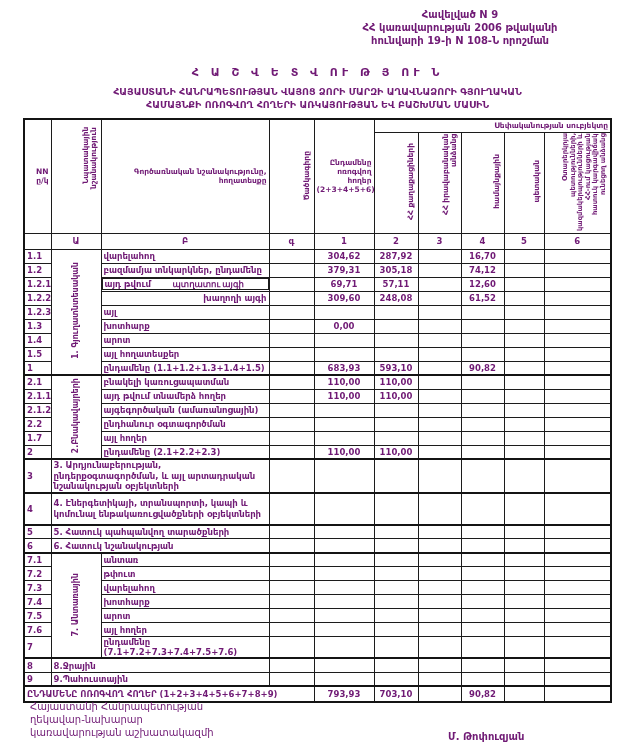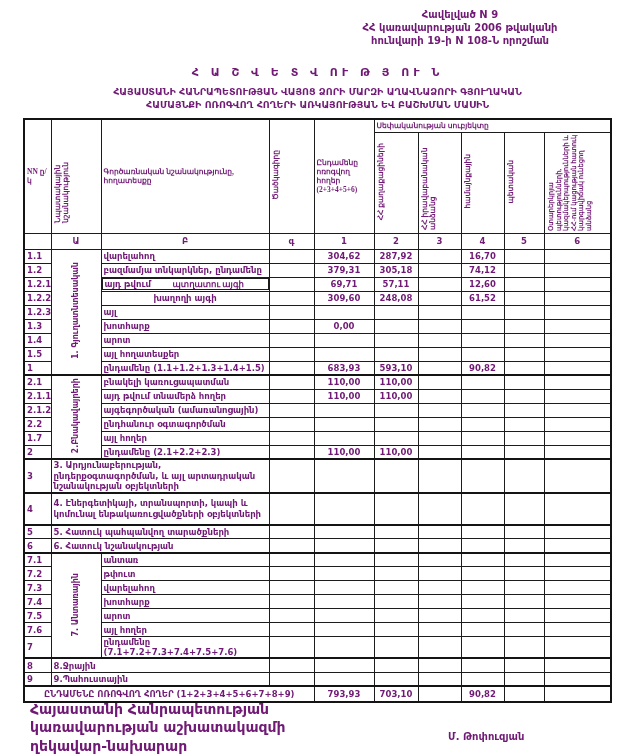--- a/index.html
+++ b/index.html
@@ -17,54 +17,54 @@
 
   table.report {
     position:absolute; top:118px; left:23px; width:587px;
     border-collapse:collapse; table-layout:fixed;
     font-size:8.5px; font-weight:bold; border:2px solid #141414;
   }
   .report th, .report td {
     border:1px solid #1c1c1c; padding:0 2px; overflow:hidden;
     vertical-align:middle;
   }
-  .report thead th { font-size:7.5px; font-weight:bold; text-align:left;font-family:Liberation Serif, serif; }
+  .report thead th { font-size:7.5px; font-weight:bold; text-align:right; }
   .h-top { height:13px; }
   .h-main { height:100px; }
   .h-letters td { height:15px; text-align:center; font-size:8.5px; }
 
   .vert { text-align:center; }
   .vert .vtxt {
     display:inline-block; writing-mode:vertical-rl; transform:rotate(180deg);
     max-height:96px; line-height:1.12; white-space:normal;
   }
   .vert-small .vtxt { font-size:6.8px; max-height:98px; }
 
   tbody tr { height:14px; }
   tbody td { font-size:8.5px; }
   .c-num { text-align:left; }
   .c-val { text-align:center; }
   .c-lbl { text-align:left; }
-  .c-lbl.center { text-align:center; }
+  .c-lbl.center { text-align:right; }
   .lbl-flex { display:flex; }
   .lbl-flex .pfx { flex:0 0 auto; }
   .lbl-flex .main { flex:1 1 auto; text-align:center;font-family:Liberation Serif, serif; }
   .purpose-cell .vtxt { font-size:8px; max-height:120px; }
 
   tr.thick-top td { border-top:2px solid #141414; }
   tr.tall30 { height:30px; }
   tr.tall32 { height:32px; }
   tr.tall30 td, tr.tall32 td { line-height:1.25; }
   tr.total-row { height:16px; }
   tr.total-row td { border-top:2px solid #141414; border-bottom:2px solid #141414; }
-  tr.total-row .c-lbl { text-align:center; }
+  tr.total-row .c-lbl { }
 
   .footer-left {
     position:absolute; left:30px; top:700px;
-    font-size:14px; font-weight:bold; line-height:1.32;
+    font-size:10px; font-weight:normal; line-height:1.32;
   }
   .signer { position:absolute; left:448px; top:731px; font-size:10px; font-weight:bold; }
 </style>
 </head>
 <body>
 
 <div class="page">
 
   <div class="appendix">
     <div>Հավելված N 9</div>
@@ -444,18 +444,18 @@
           <td class="c-val"></td>
           <td class="c-val">90,82</td>
           <td class="c-val"></td>
           <td class="c-val"></td>
         </tr>
       </tbody>
   </table>
 
   <div class="footer-left">
     <div>Հայաստանի Հանրապետության</div>
+    <div>ղեկավար-նախարար</div>
     <div>կառավարության աշխատակազմի</div>
-    <div>ղեկավար-նախարար</div>
   </div>
   <div class="signer">Մ. Թոփուզյան</div>
 
 </div>
 
 </body></html>

